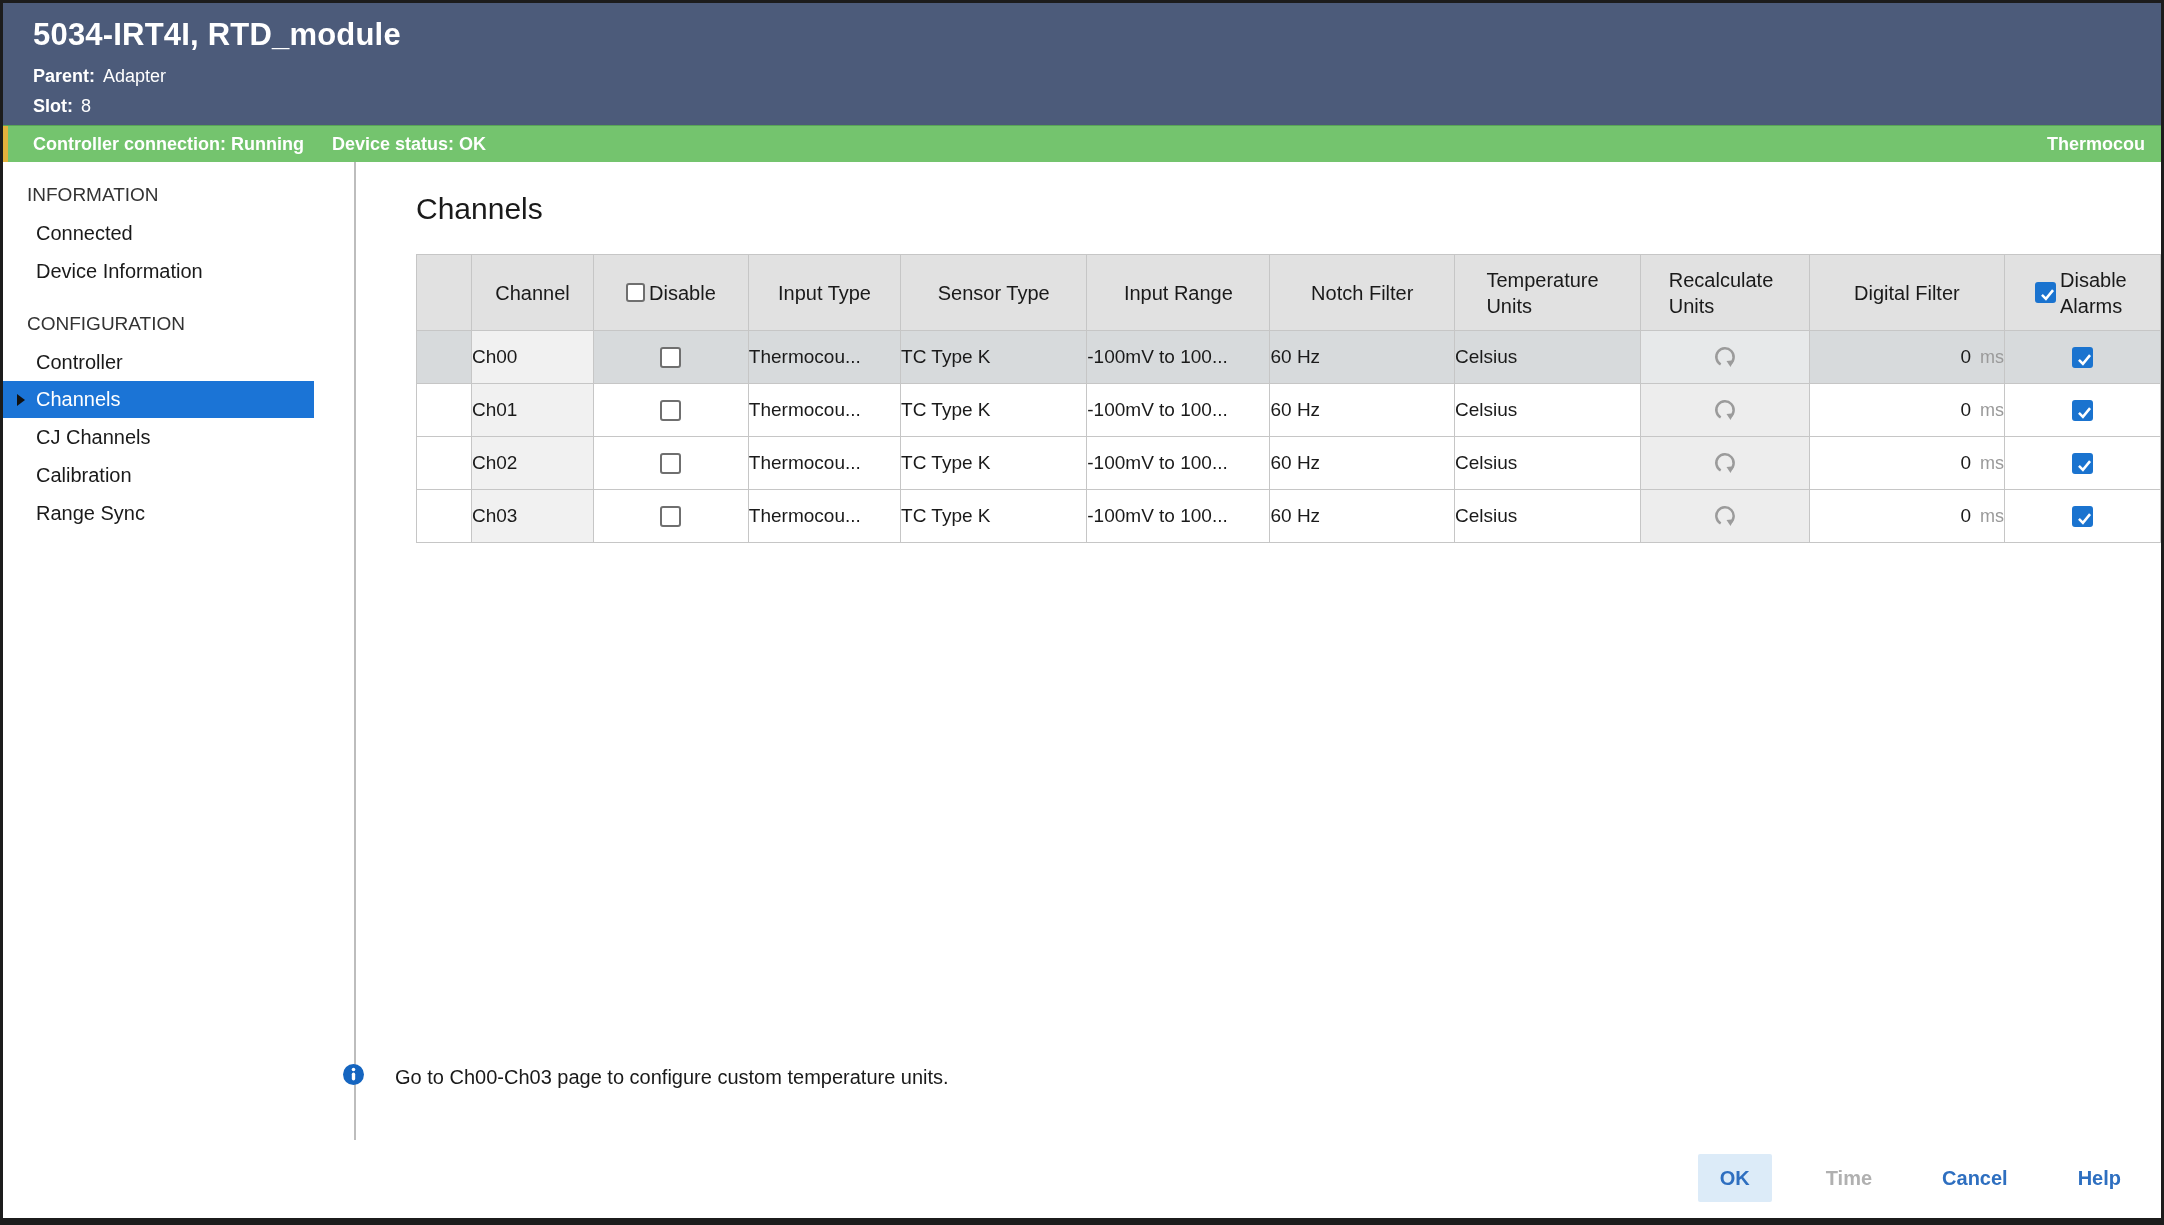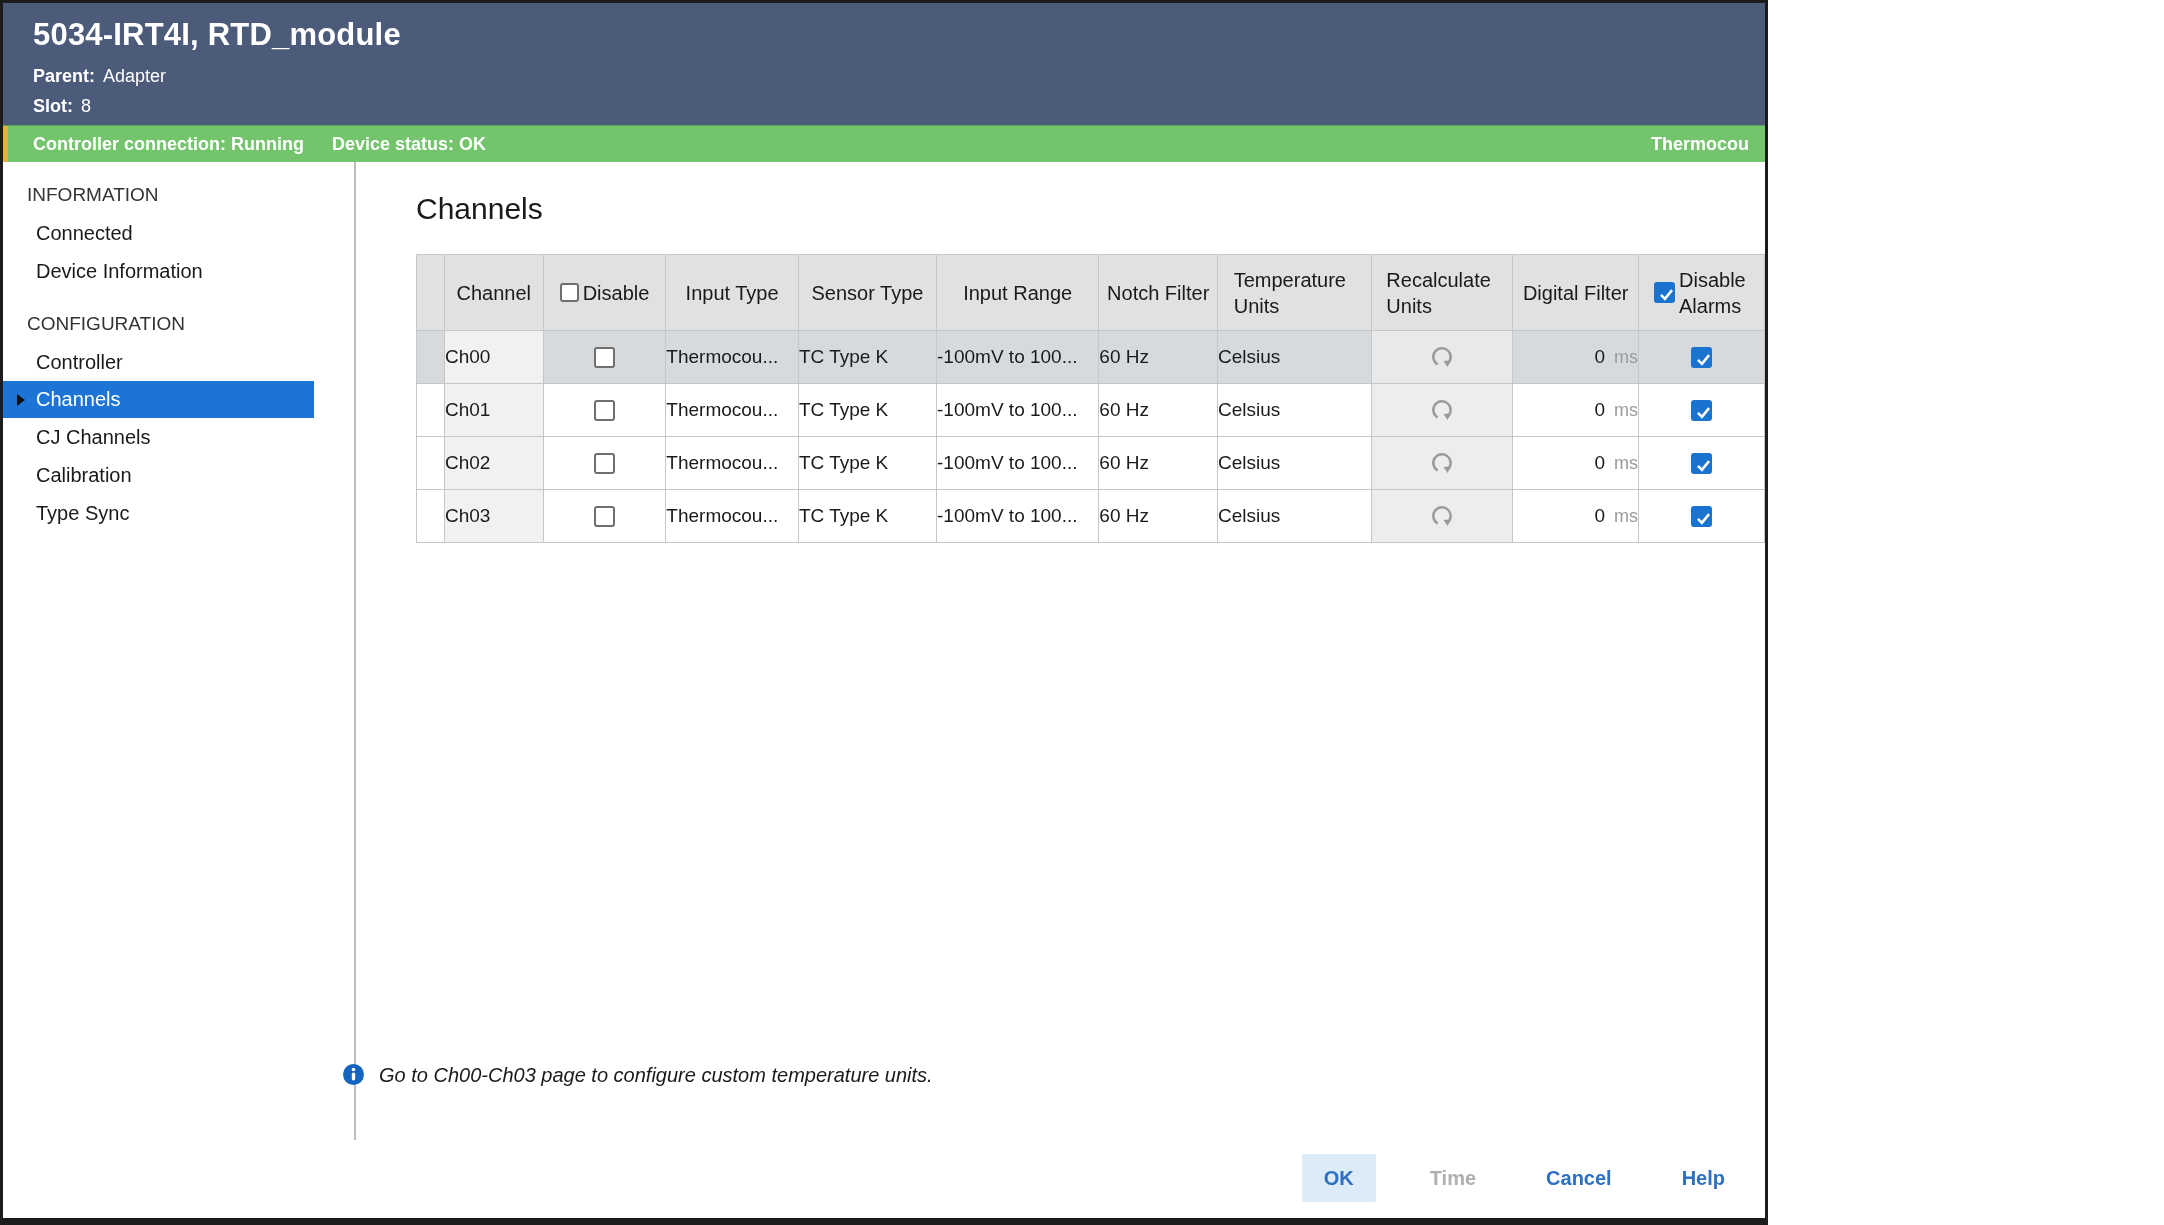--- a/index.html
+++ b/index.html
@@ -1,17 +1,17 @@
 <!DOCTYPE html>
 <html><head>
 <meta charset="utf-8">
 <style>
   html,body{margin:0;padding:0;background:#fff;}
   *{box-sizing:border-box;font-family:"Liberation Sans","DejaVu Sans",sans-serif;}
-  .window{position:relative;width:1768px;height:1225px;background:#fff;
+  .window{position:relative;width:2164px;height:1225px;background:#fff;
           border:3px solid #1c1c1c;border-bottom-width:7px;overflow:hidden;}
 
   
   .titlebar{height:122px;background:#4c5b7a;color:#fff;padding:14px 0 0 30px;}
   .titlebar .title{font-size:31px;font-weight:700;letter-spacing:.2px;line-height:36px;}
   .titlebar .meta{font-size:18px;font-weight:600;margin-top:12px;line-height:22px;}
   .titlebar .meta + .meta{margin-top:8px;}
   .titlebar .meta .val{font-weight:400;margin-left:8px;}
 
   
@@ -65,21 +65,21 @@
   .cb.small{width:19px;height:19px;}
   .cb.checked{background:#1a73cf;border-color:#1a73cf;position:relative;}
   .cb.checked svg{position:absolute;left:1px;top:1px;}
   .hdr-flex{display:inline-flex;align-items:center;gap:4px;vertical-align:middle;}
   .hdr-flex .hwrap{white-space:normal;}
 
   
   .refresh-icon svg{vertical-align:middle;}
 
   
-  .info-row{position:absolute;left:340px;top:1061px;display:flex;align-items:flex-start;gap:15px;font-style:italic;}
+  .info-row{position:absolute;left:340px;top:1061px;display:flex;align-items:flex-end;gap:31px;}
   .info-row .txt{font-size:20px;color:#1a1a1a;}
 
   
   .footer{position:absolute;right:24px;bottom:16px;display:flex;align-items:center;gap:38px;}
   .btn{min-width:74px;height:48px;display:flex;align-items:center;justify-content:center;
        font-size:20px;font-weight:600;color:#2e6fc0;background:transparent;border:none;
        border-radius:2px;padding:0 16px;cursor:pointer;}
   .btn.primary{background:#dcebf8;}
   .btn.disabled{color:#b0b0b0;cursor:default;}
 </style>
@@ -113,21 +113,21 @@
       <div class="side-item">Device Information</div>
       <div class="section-gap"></div>
       <div class="side-section-header">CONFIGURATION</div>
       <div class="side-item">Controller</div>
       <div class="side-item selected">
         <span class="arrow"></span>
         <span>Channels</span>
       </div>
       <div class="side-item">CJ Channels</div>
       <div class="side-item">Calibration</div>
-      <div class="side-item">Type Sync</div>
+      <div class="side-item">Range Sync</div>
     </div>
     <div class="side-divider"></div>
 
     <div class="main">
       <div class="page-heading">Channels</div>
 
       <table class="grid">
         <colgroup>
           <col class="c0">
             <col class="c1">

